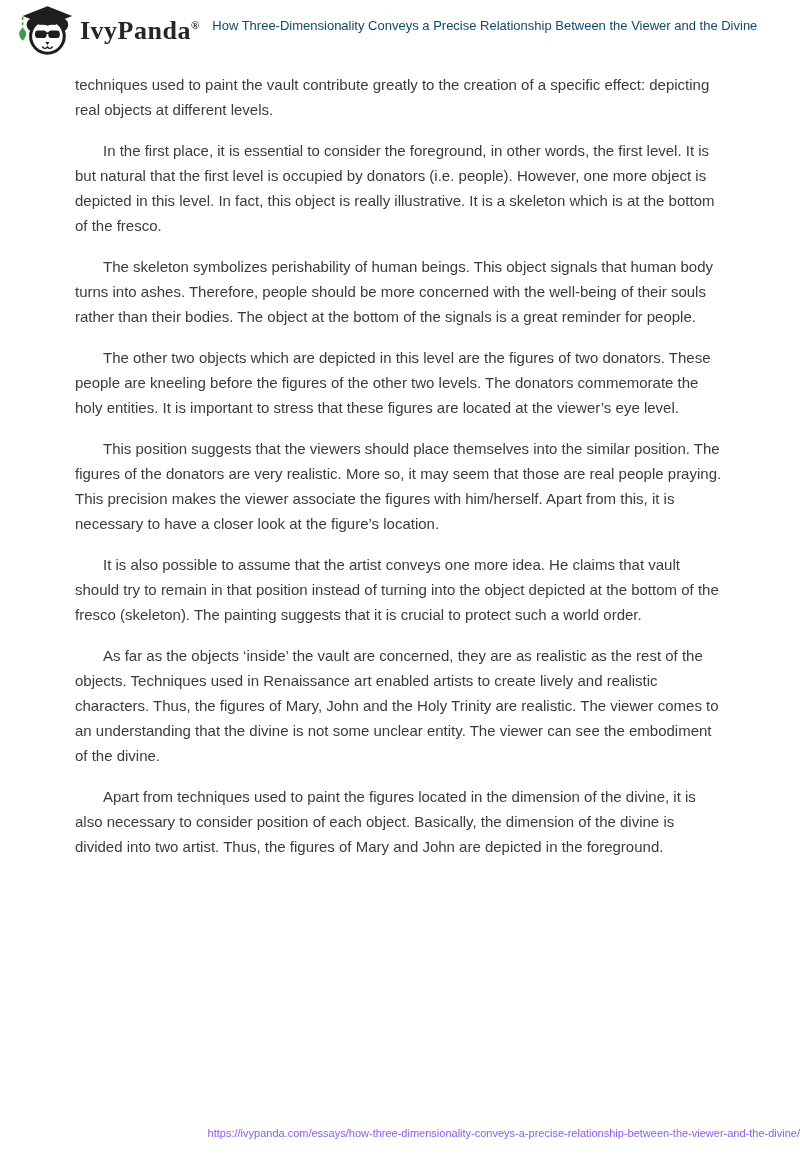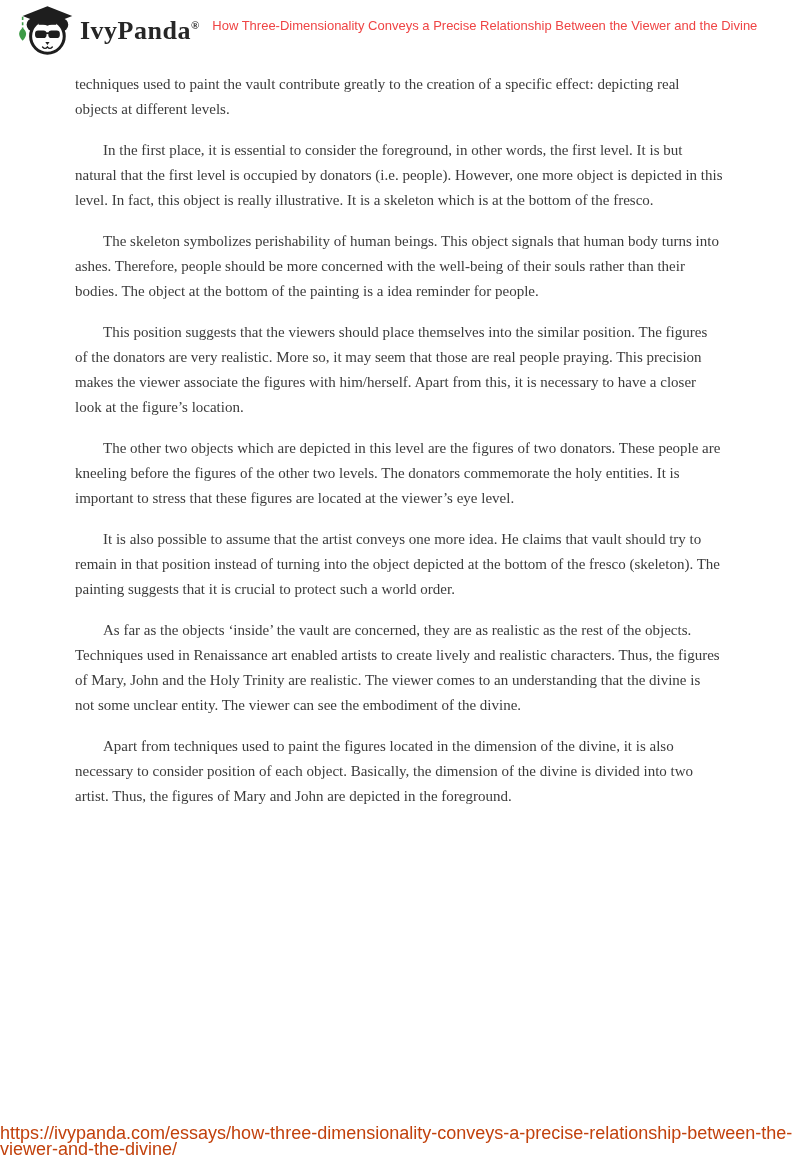--- a/index.html
+++ b/index.html
@@ -38,47 +38,46 @@
   .wordmark sup {
     font-size: 11px;
     vertical-align: super;
     font-weight: 700;
   }
   .doc-title {
     flex: 1 1 auto;
     text-align: center;
     margin-top: 13px;
     font-size: 13px;
-    color: #ef4444;
+    color: #0c4a6e;
     line-height: 17px;
     white-space: nowrap;
   }
   
   .content {
     padding: 10px 77px 0 75px;
-    font-family: Liberation Serif, serif;
   }
   .content p {
     font-size: 15px;
     line-height: 25px;
     color: #3b3b3b;
     text-indent: 28px;
     margin-bottom: 16px;
     text-align: left;
   }
   .content p.no-indent { text-indent: 0; }
   
   .footer {
     position: absolute;
     left: 0;
     top: 1125px;
     width: 100%;
-    text-align: left;
-    font-size: 18px;
-    color: #c2410c;
+    text-align: right;
+    font-size: 11px;
+    color: #8b5cf6;
     line-height: 16px;
   }
 </style>
 </head>
 <body>
 
 <div class="page">
 
   <div class="header">
     <div class="brand">
@@ -110,25 +109,25 @@
     </div>
     <div class="doc-title">How Three-Dimensionality Conveys a Precise Relationship Between the Viewer and the Divine</div>
   </div>
 
   <div class="content">
 
       <p class="no-indent">techniques used to paint the vault contribute greatly to the creation of a specific effect: depicting real objects at different levels.</p>
 
       <p>In the first place, it is essential to consider the foreground, in other words, the first level. It is but natural that the first level is occupied by donators (i.e. people). However, one more object is depicted in this level. In fact, this object is really illustrative. It is a skeleton which is at the bottom of the fresco.</p>
 
-      <p>The skeleton symbolizes perishability of human beings. This object signals that human body turns into ashes. Therefore, people should be more concerned with the well-being of their souls rather than their bodies. The object at the bottom of the painting is a idea reminder for people.</p>
+      <p>The skeleton symbolizes perishability of human beings. This object signals that human body turns into ashes. Therefore, people should be more concerned with the well-being of their souls rather than their bodies. The object at the bottom of the signals is a great reminder for people.</p>
+
+      <p>The other two objects which are depicted in this level are the figures of two donators. These people are kneeling before the figures of the other two levels. The donators commemorate the holy entities. It is important to stress that these figures are located at the viewer’s eye level.</p>
 
       <p>This position suggests that the viewers should place themselves into the similar position. The figures of the donators are very realistic. More so, it may seem that those are real people praying. This precision makes the viewer associate the figures with him/herself. Apart from this, it is necessary to have a closer look at the figure’s location.</p>
-
-      <p>The other two objects which are depicted in this level are the figures of two donators. These people are kneeling before the figures of the other two levels. The donators commemorate the holy entities. It is important to stress that these figures are located at the viewer’s eye level.</p>
 
 
       <p>It is also possible to assume that the artist conveys one more idea. He claims that vault should try to remain in that position instead of turning into the object depicted at the bottom of the fresco (skeleton). The painting suggests that it is crucial to protect such a world order.</p>
 
       <p>As far as the objects ‘inside’ the vault are concerned, they are as realistic as the rest of the objects. Techniques used in Renaissance art enabled artists to create lively and realistic characters. Thus, the figures of Mary, John and the Holy Trinity are realistic. The viewer comes to an understanding that the divine is not some unclear entity. The viewer can see the embodiment of the divine.</p>
 
       <p>Apart from techniques used to paint the figures located in the dimension of the divine, it is also necessary to consider position of each object. Basically, the dimension of the divine is divided into two artist. Thus, the figures of Mary and John are depicted in the foreground.</p>
     </div>
 
   <div class="footer">https://ivypanda.com/essays/how-three-dimensionality-conveys-a-precise-relationship-between-the-viewer-and-the-divine/</div>

